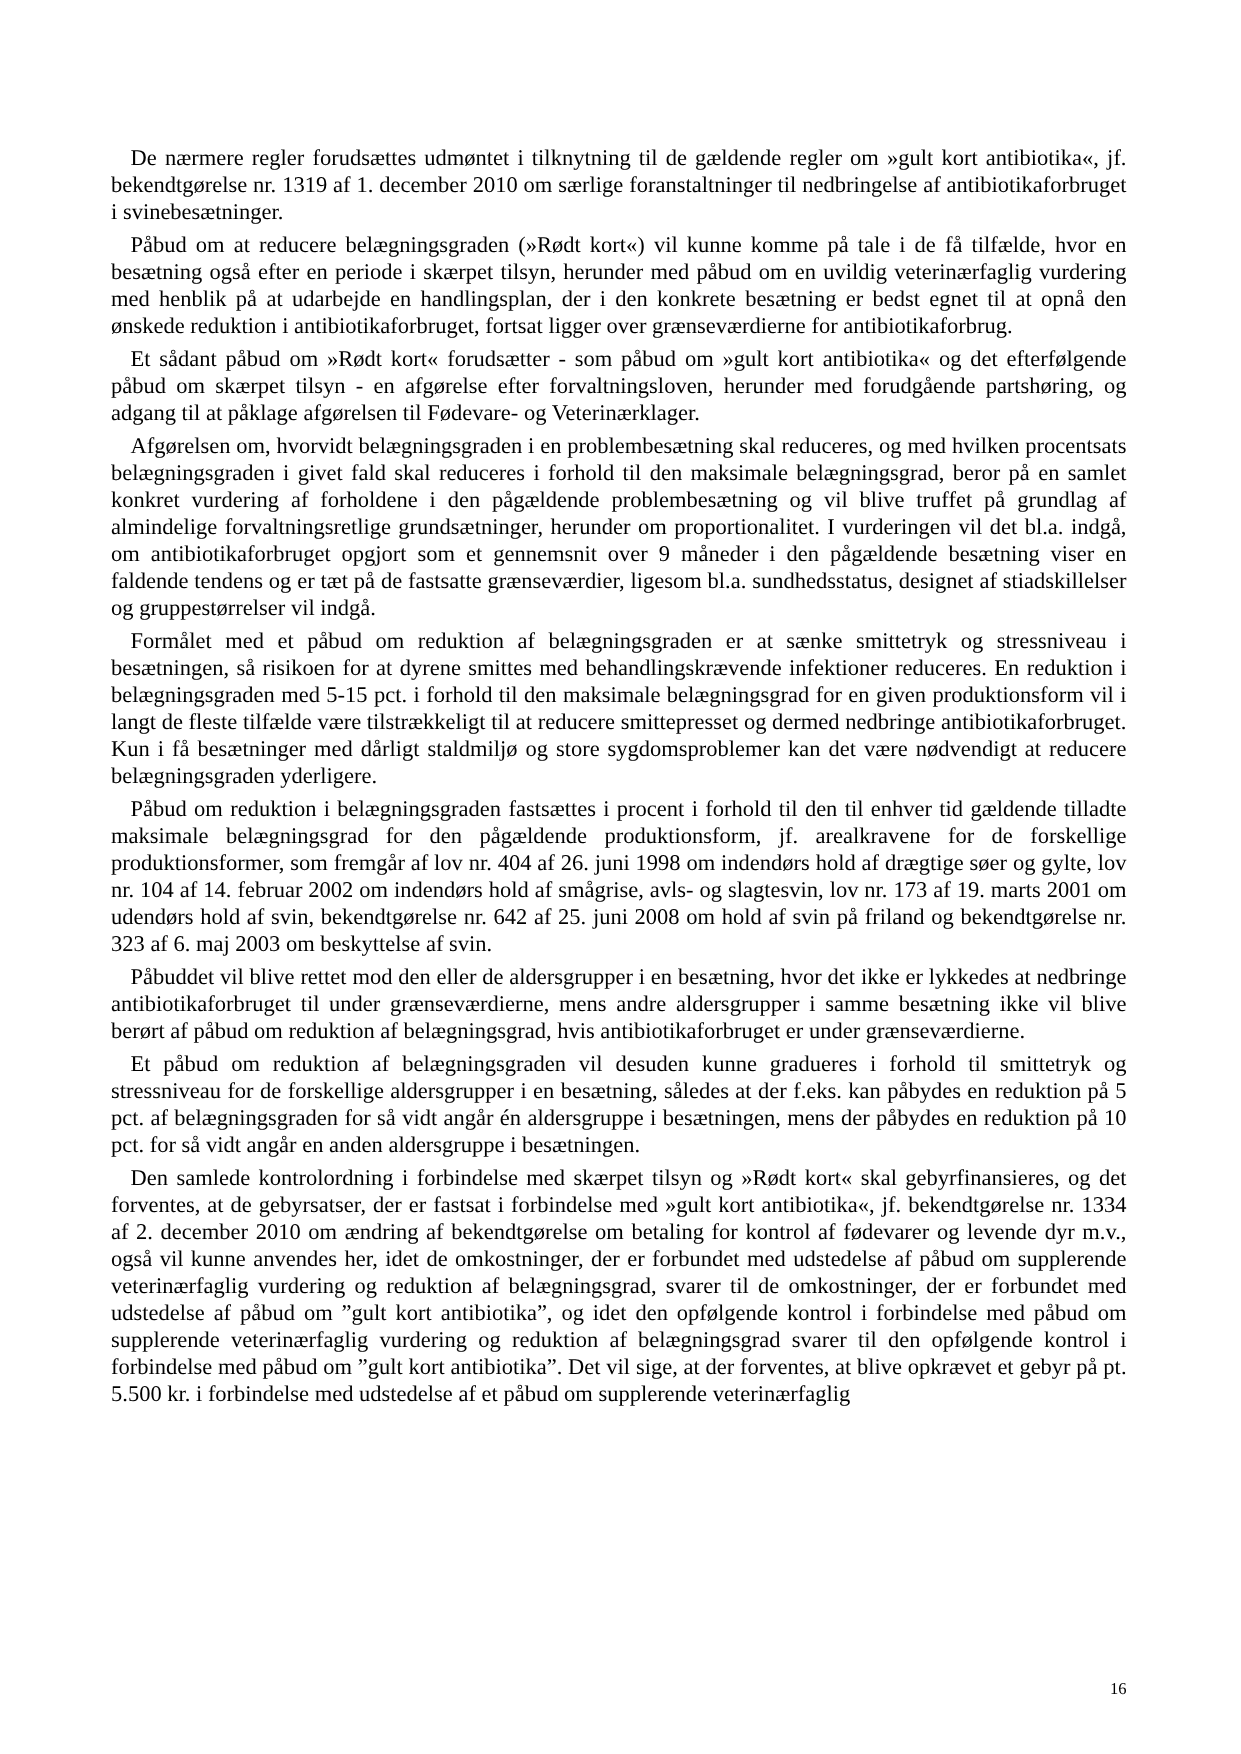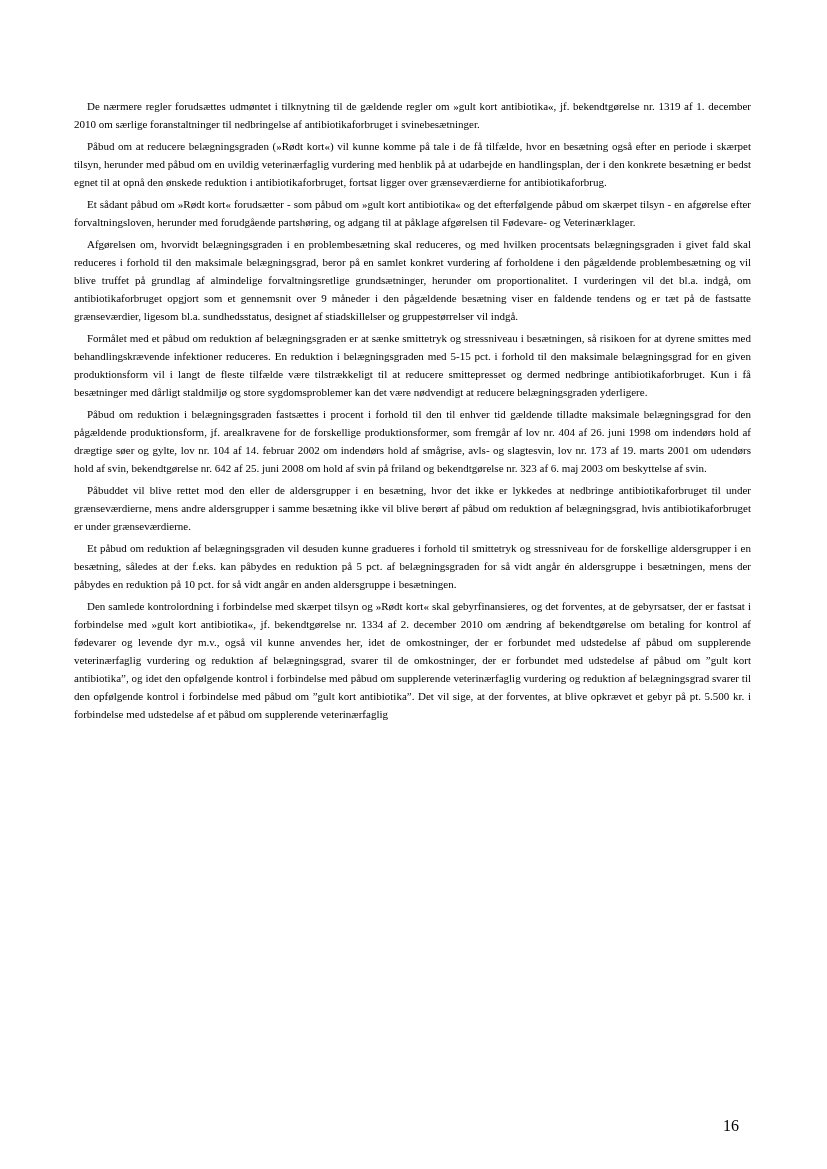--- a/index.html
+++ b/index.html
@@ -16,31 +16,31 @@
     padding: 97px 76px 0 74px;
     overflow: hidden;
     font-family: "Liberation Serif", serif;
     color: #000000;
   }
   .text-block {
     width: 677px;
   }
   .text-block p {
     margin: 0 0 4px 0;
-    font-size: 11px;
+    font-size: 15px;
     line-height: 18px;
     text-align: justify;
     text-indent: 13px;
     color: #000000;
   }
   .page-number {
     position: absolute;
     top: 1117px;
-    right: 88px;
-    font-size: 16px;
+    right: 76px;
+    font-size: 11px;
     line-height: 18px;
     color: #000000;
   }
 </style>
 </head>
 <body>
 
 <div class="page">
   <div class="text-block">
     <p>De nærmere regler forudsættes udmøntet i tilknytning til de gældende regler om »gult kort antibiotika«, jf. bekendtgørelse nr. 1319 af 1. december 2010 om særlige foranstaltninger til nedbringelse af antibiotikaforbruget i svinebesætninger.</p>

